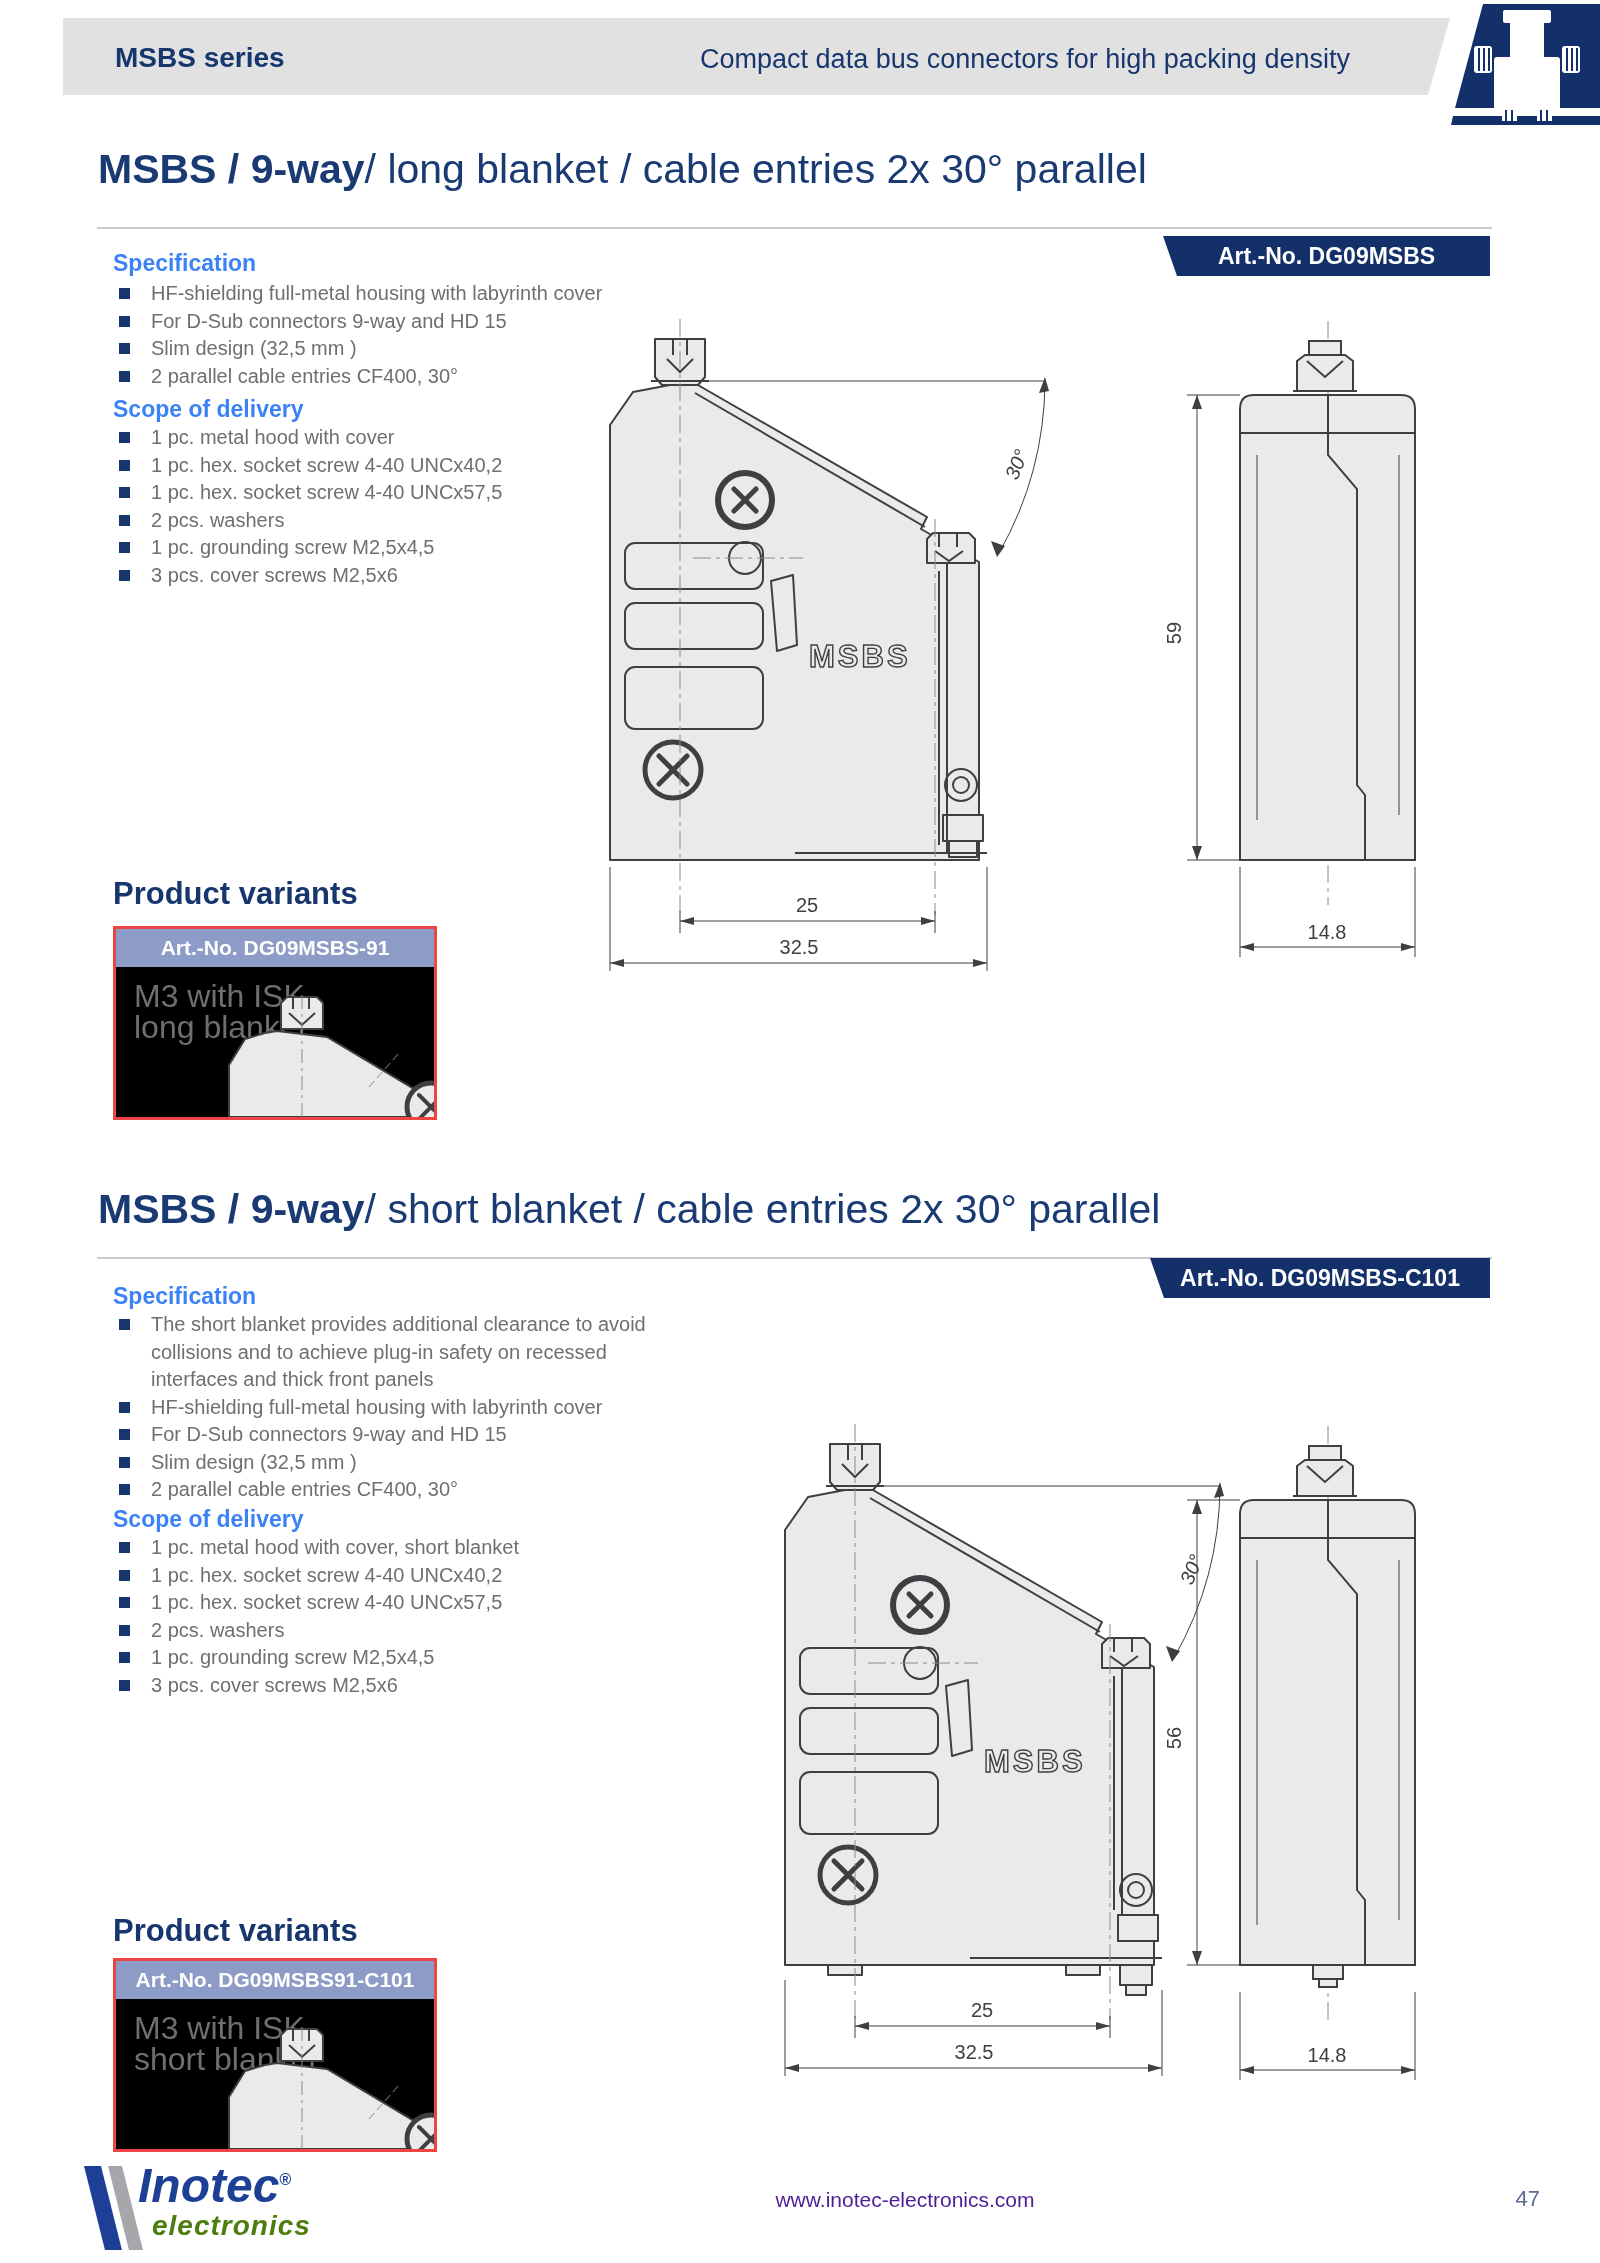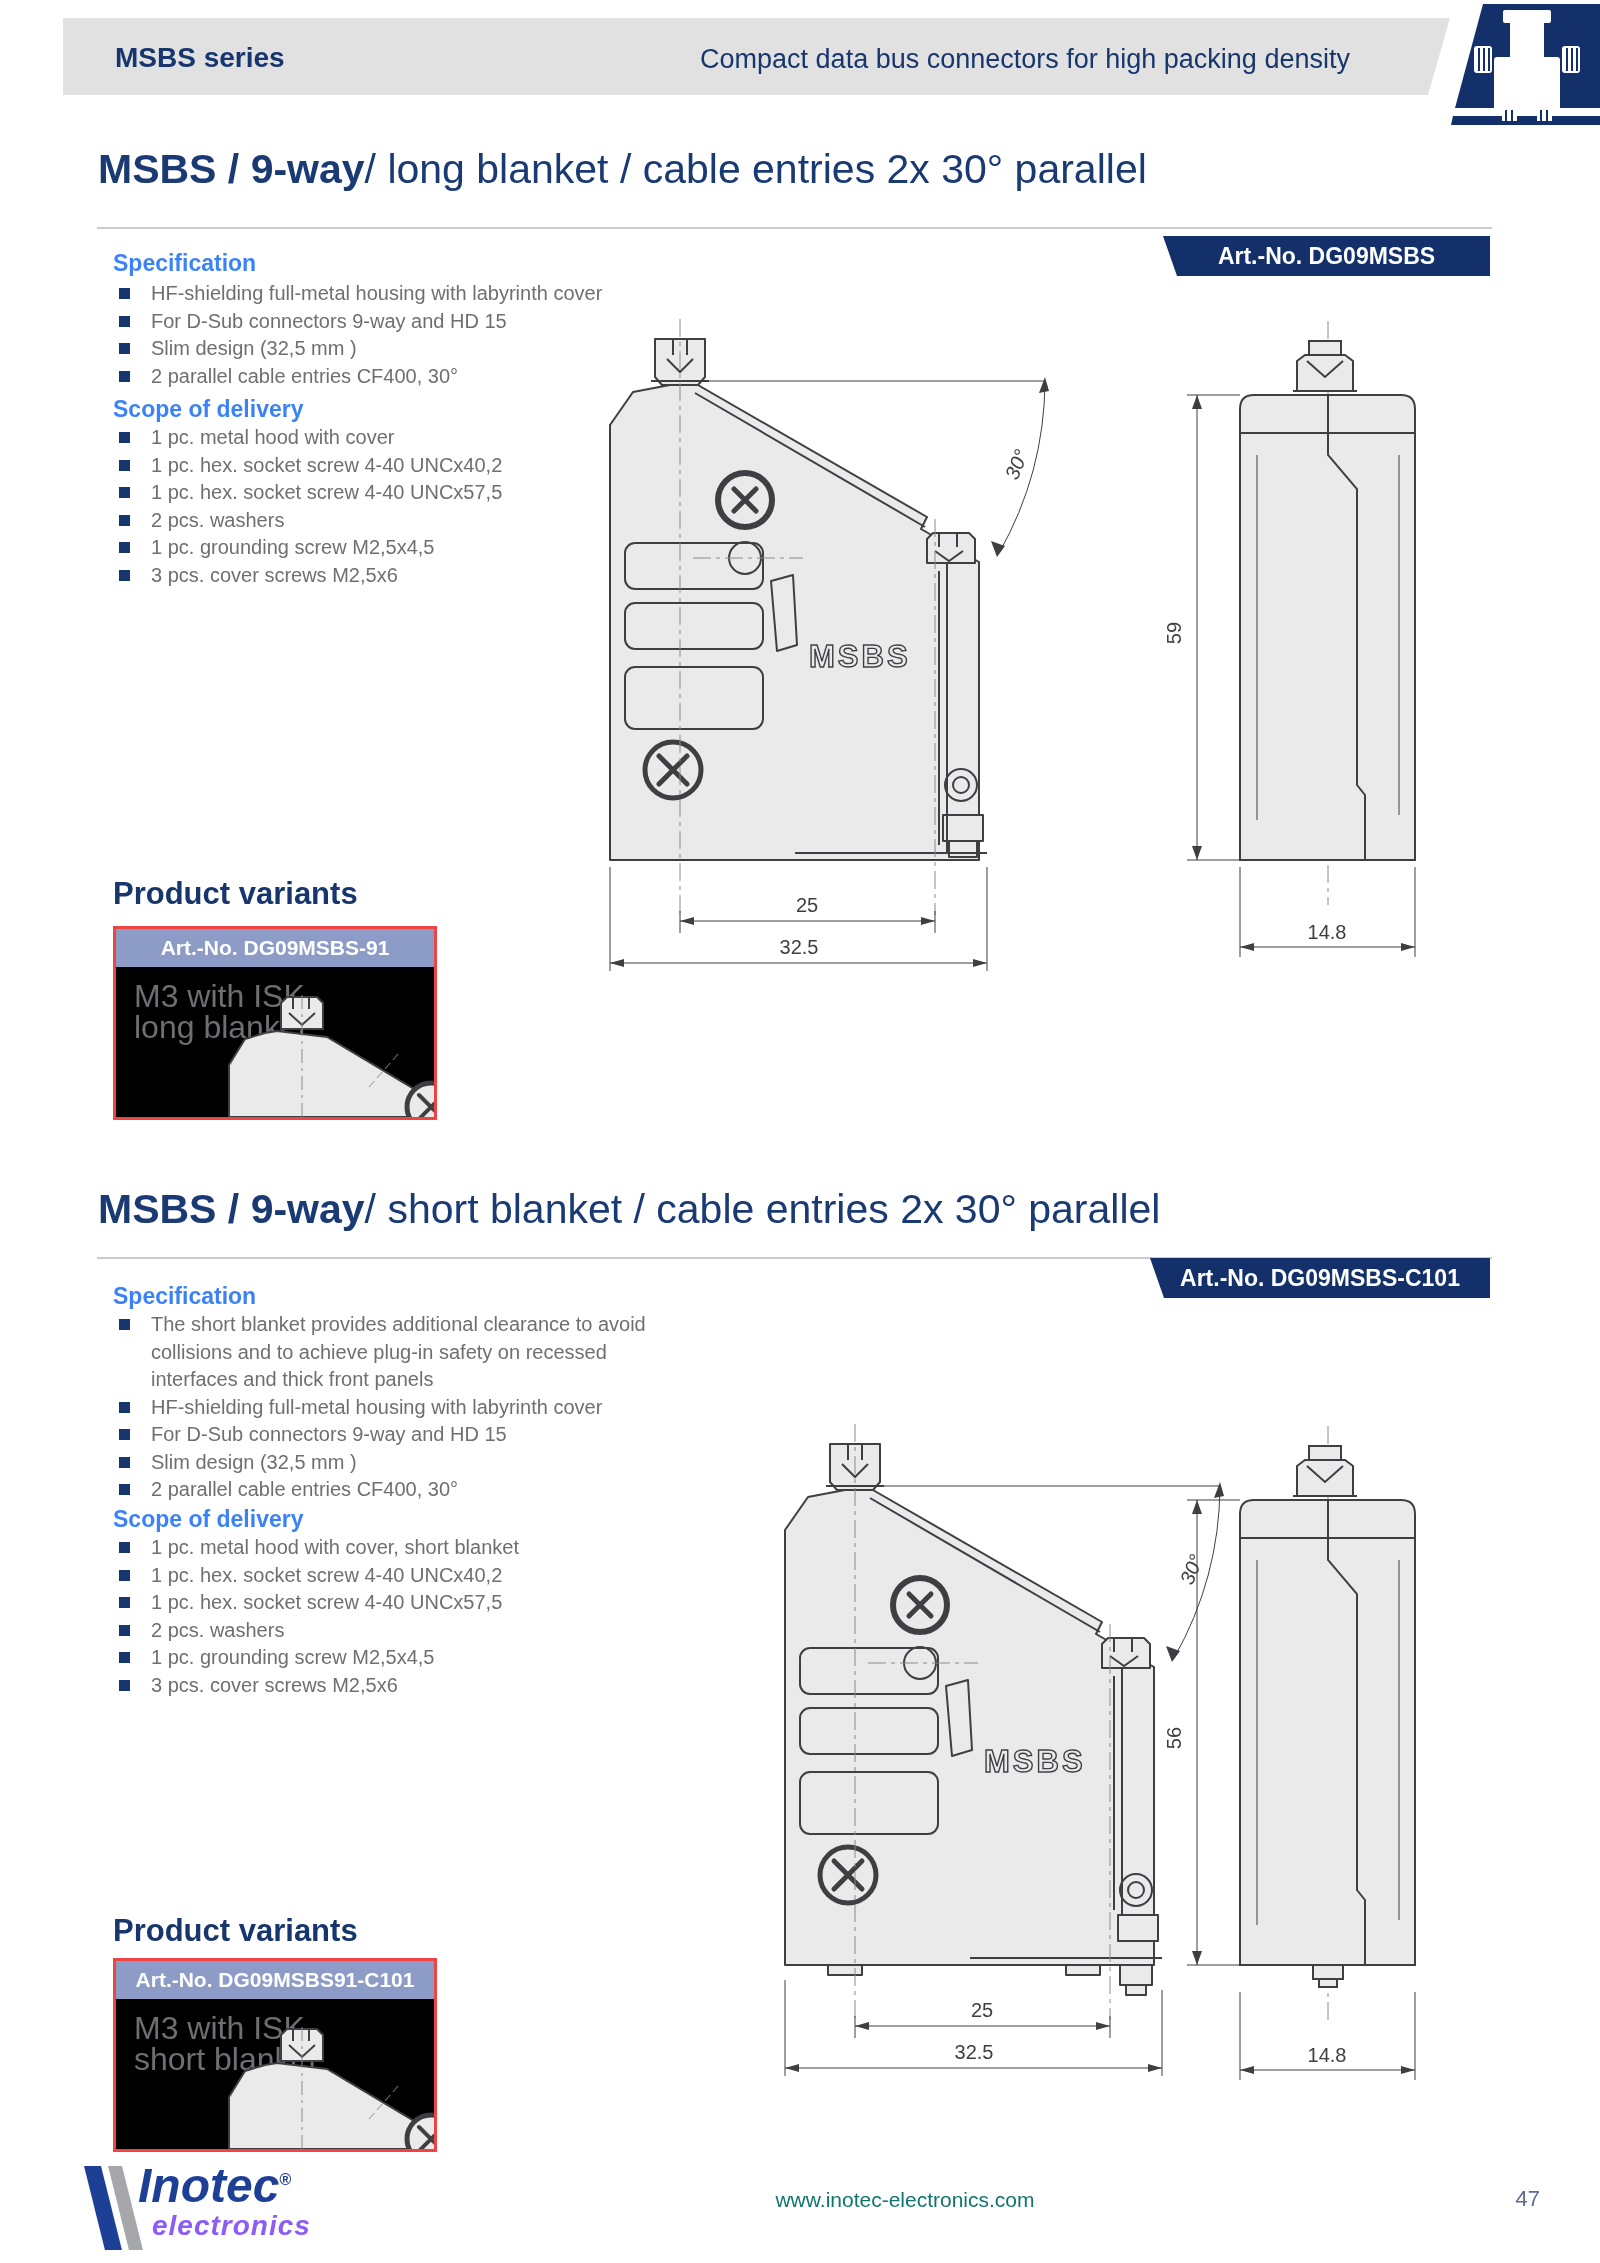--- a/index.html
+++ b/index.html
@@ -24,28 +24,28 @@
   .list{left:119px;width:520px}
   .li{display:flex;font-size:20px;line-height:27.5px;color:#6e6f72}
   .sq{flex:0 0 11px;height:11px;background:#17366d;margin:8px 21px 0 0}
   
   .vbox{width:318px;height:188px;border:3px solid #ef4444;overflow:hidden;background:#000000}
   .vband{height:38px;background:#8d9cc7;color:#fff;font-size:21px;font-weight:bold;
          text-align:center;line-height:38px}
   .vtext{position:absolute;left:18px;top:52px;font-size:32px;line-height:31px;color:#6e6f72}
   .vdraw{position:absolute;right:0;bottom:0}
   
-  .furl{left:600px;top:2188px;width:610px;text-align:center;font-size:21px;color:#0f766e}
+  .furl{left:600px;top:2188px;width:610px;text-align:center;font-size:21px;color:#4c1d95}
   .fpage{left:1480px;top:2186px;width:60px;text-align:right;font-size:22px;color:#5d6c96}
   .flogo{left:80px;top:2164px;width:280px;height:94px}
   .lbar{position:absolute;top:2px;width:17px;height:84px;transform:skewX(14deg);transform-origin:0 0}
   .lname{position:absolute;left:58px;top:-6px;font-size:48px;font-weight:bold;font-style:italic;color:#1e3f96}
   .lname sup{font-size:16px}
   .lsub{position:absolute;left:72px;top:46px;font-size:28px;font-weight:bold;font-style:italic;
-        color:#8b5cf6;letter-spacing:1px}
+        color:#4d7c0f;letter-spacing:1px}
   svg text{font-family:"Liberation Sans",sans-serif}
 </style>
 </head>
 <body>
 
 <div class="page">
 
   <div class="abs hbar"></div>
   <div class="abs hseries">MSBS series</div>
   <div class="abs htag">Compact data bus connectors for high packing density</div>

